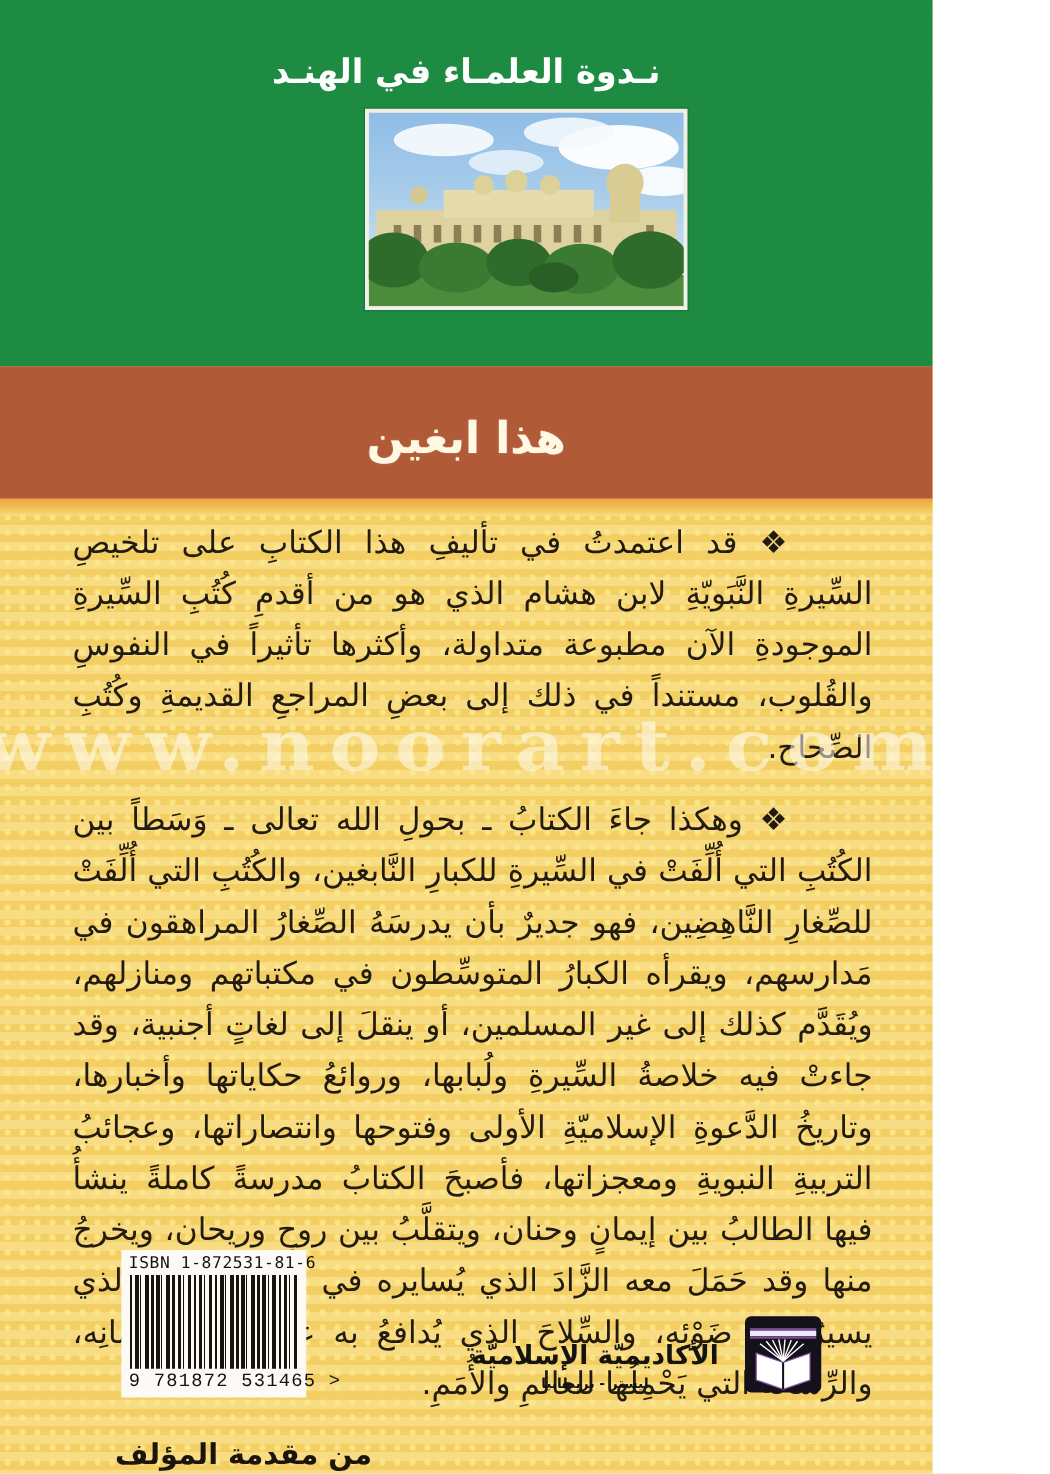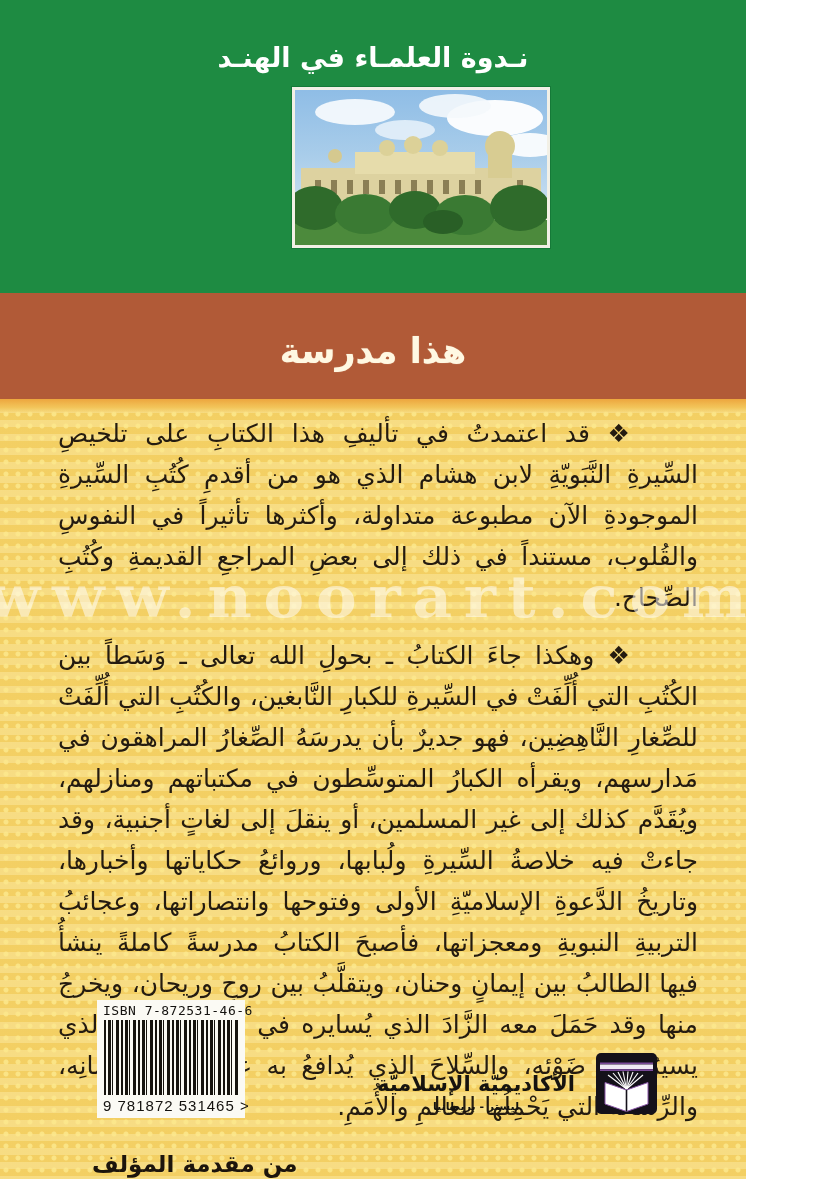--- a/index.html
+++ b/index.html
@@ -48,21 +48,21 @@
     display:flex;flex-direction:column;}
   .isbn-line{font-family:"DejaVu Sans Mono",monospace;font-size:13px;letter-spacing:0.5px;
     color:#14120f;text-align:center;white-space:nowrap;}
   .bars{flex:1;margin:2px 1px 2px 1px;
     background:
       repeating-linear-gradient(90deg,
         #17140f 0 2px, rgba(0,0,0,0) 2px 4px,
         #17140f 4px 7px, rgba(0,0,0,0) 7px 8px,
         #17140f 8px 9px, rgba(0,0,0,0) 9px 12px,
         #17140f 12px 15px, rgba(0,0,0,0) 15px 17px);}
-  .ean-line{font-family:Liberation Sans, sans-serif;font-size:15px;color:#14120f;
+  .ean-line{font-family:Liberation Mono, monospace;font-size:15px;color:#14120f;
     text-align:center;white-space:nowrap;letter-spacing:1px;}
 
   
   .publisher{position:absolute;top:1052px;right:88px;display:flex;align-items:flex-end;gap:20px;}
   .publisher-text{text-align:center;direction:rtl;color:#15130f;}
   .publisher-name{font-size:21px;font-weight:bold;line-height:1.35;}
   .publisher-city{font-size:11px;font-weight:bold;line-height:1.5;}
   .publisher-logo svg{display:block;}
 </style>
 </head>
@@ -115,34 +115,34 @@
       <ellipse cx="20" cy="118" rx="28" ry="22" fill="#2f6b2b"></ellipse>
       <ellipse cx="70" cy="124" rx="30" ry="20" fill="#3a7a33"></ellipse>
       <ellipse cx="120" cy="120" rx="26" ry="19" fill="#2f6b2b"></ellipse>
       <ellipse cx="170" cy="125" rx="30" ry="20" fill="#3a7a33"></ellipse>
       <ellipse cx="225" cy="118" rx="30" ry="23" fill="#2f6b2b"></ellipse>
       <ellipse cx="148" cy="132" rx="20" ry="12" fill="#295f26"></ellipse>
     </svg>
   </div>
 
   <div class="band-brown">
-    <div class="section-title">هذا مدرسة</div>
+    <div class="section-title">هذا ابغين</div>
   </div>
   <div class="band-strip"></div>
 
   <div class="body-text">
     <p>❖ قد اعتمدتُ في تأليفِ هذا الكتابِ على تلخيصِ السِّيرةِ النَّبَويّةِ لابن هشام الذي هو من أقدمِ كُتُبِ السِّيرةِ الموجودةِ الآن مطبوعة متداولة، وأكثرها تأثيراً في النفوسِ والقُلوب، مستنداً في ذلك إلى بعضِ المراجعِ القديمةِ وكُتُبِ الصِّحاح.</p>
     <p>❖ وهكذا جاءَ الكتابُ ـ بحولِ الله تعالى ـ وَسَطاً بين الكُتُبِ التي أُلِّفَتْ في السِّيرةِ للكبارِ النَّابغين، والكُتُبِ التي أُلِّفَتْ للصِّغارِ النَّاهِضِين، فهو جديرٌ بأن يدرسَهُ الصِّغارُ المراهقون في مَدارسهم، ويقرأه الكبارُ المتوسِّطون في مكتباتهم ومنازلهم، ويُقَدَّم كذلك إلى غير المسلمين، أو ينقلَ إلى لغاتٍ أجنبية، وقد جاءتْ فيه خلاصةُ السِّيرةِ ولُبابها، وروائعُ حكاياتها وأخبارها، وتاريخُ الدَّعوةِ الإسلاميّةِ الأولى وفتوحها وانتصاراتها، وعجائبُ التربيةِ النبويةِ ومعجزاتها، فأصبحَ الكتابُ مدرسةً كاملةً ينشأُ فيها الطالبُ بين إيمانٍ وحنان، ويتقلَّبُ بين روحٍ وريحان، ويخرجُ منها وقد حَمَلَ معه الزَّادَ الذي يُسايره في حياته، والنُّورَ الذي يسيرُ في ضَوْئِه، والسِّلاحَ الذي يُدافعُ به عن نَفْسِه وإيمانِه، والرِّسالةَ التي يَحْمِلُها للعالمِ والأُمَمِ.</p>
     <div class="attribution">من مقدمة المؤلف</div>
   </div>
 
   <div class="watermark">www.noorart.com</div>
 
   <div class="barcode-box">
-    <div class="isbn-line">ISBN 7-872531-46-6</div>
+    <div class="isbn-line">ISBN 1-872531-81-6</div>
     <div class="bars"></div>
     <div class="ean-line">9 781872 531465 &gt;</div>
   </div>
 
   <div class="publisher">
     <div class="publisher-text">
       <div class="publisher-name">الأكاديميّة الإسلاميّة</div>
       <div class="publisher-city">ليستر - بريطانيا</div>
     </div>
     <div class="publisher-logo">

